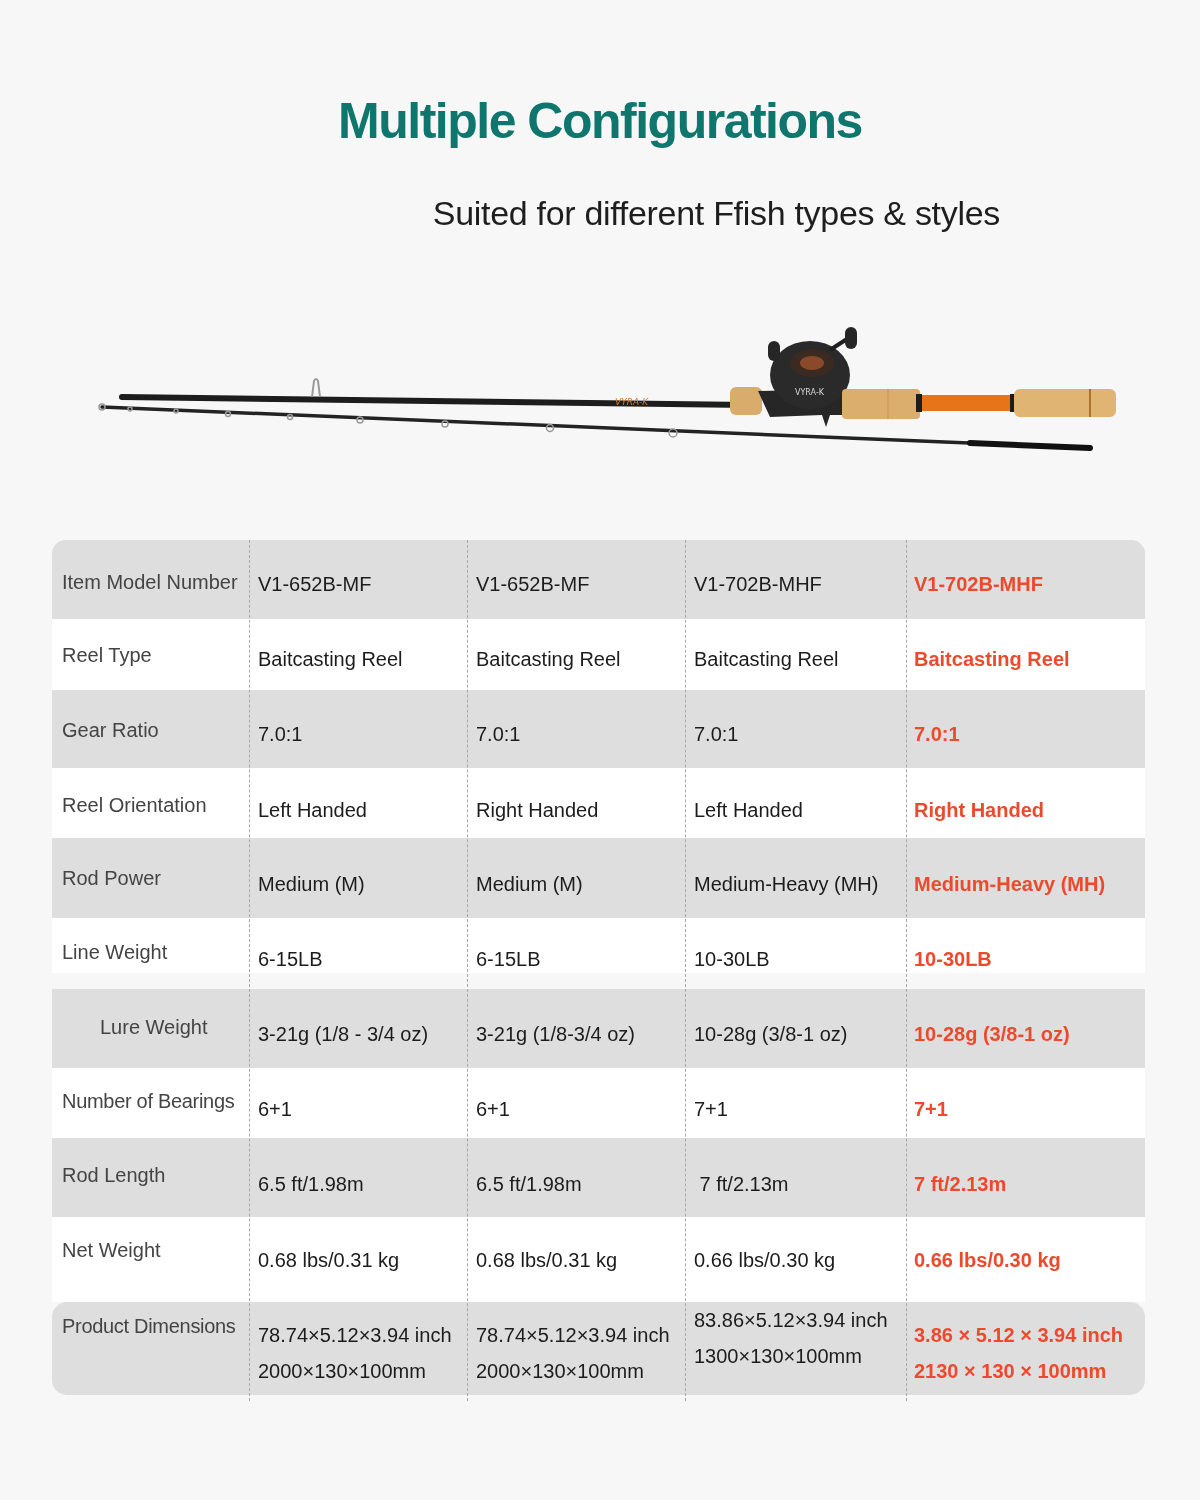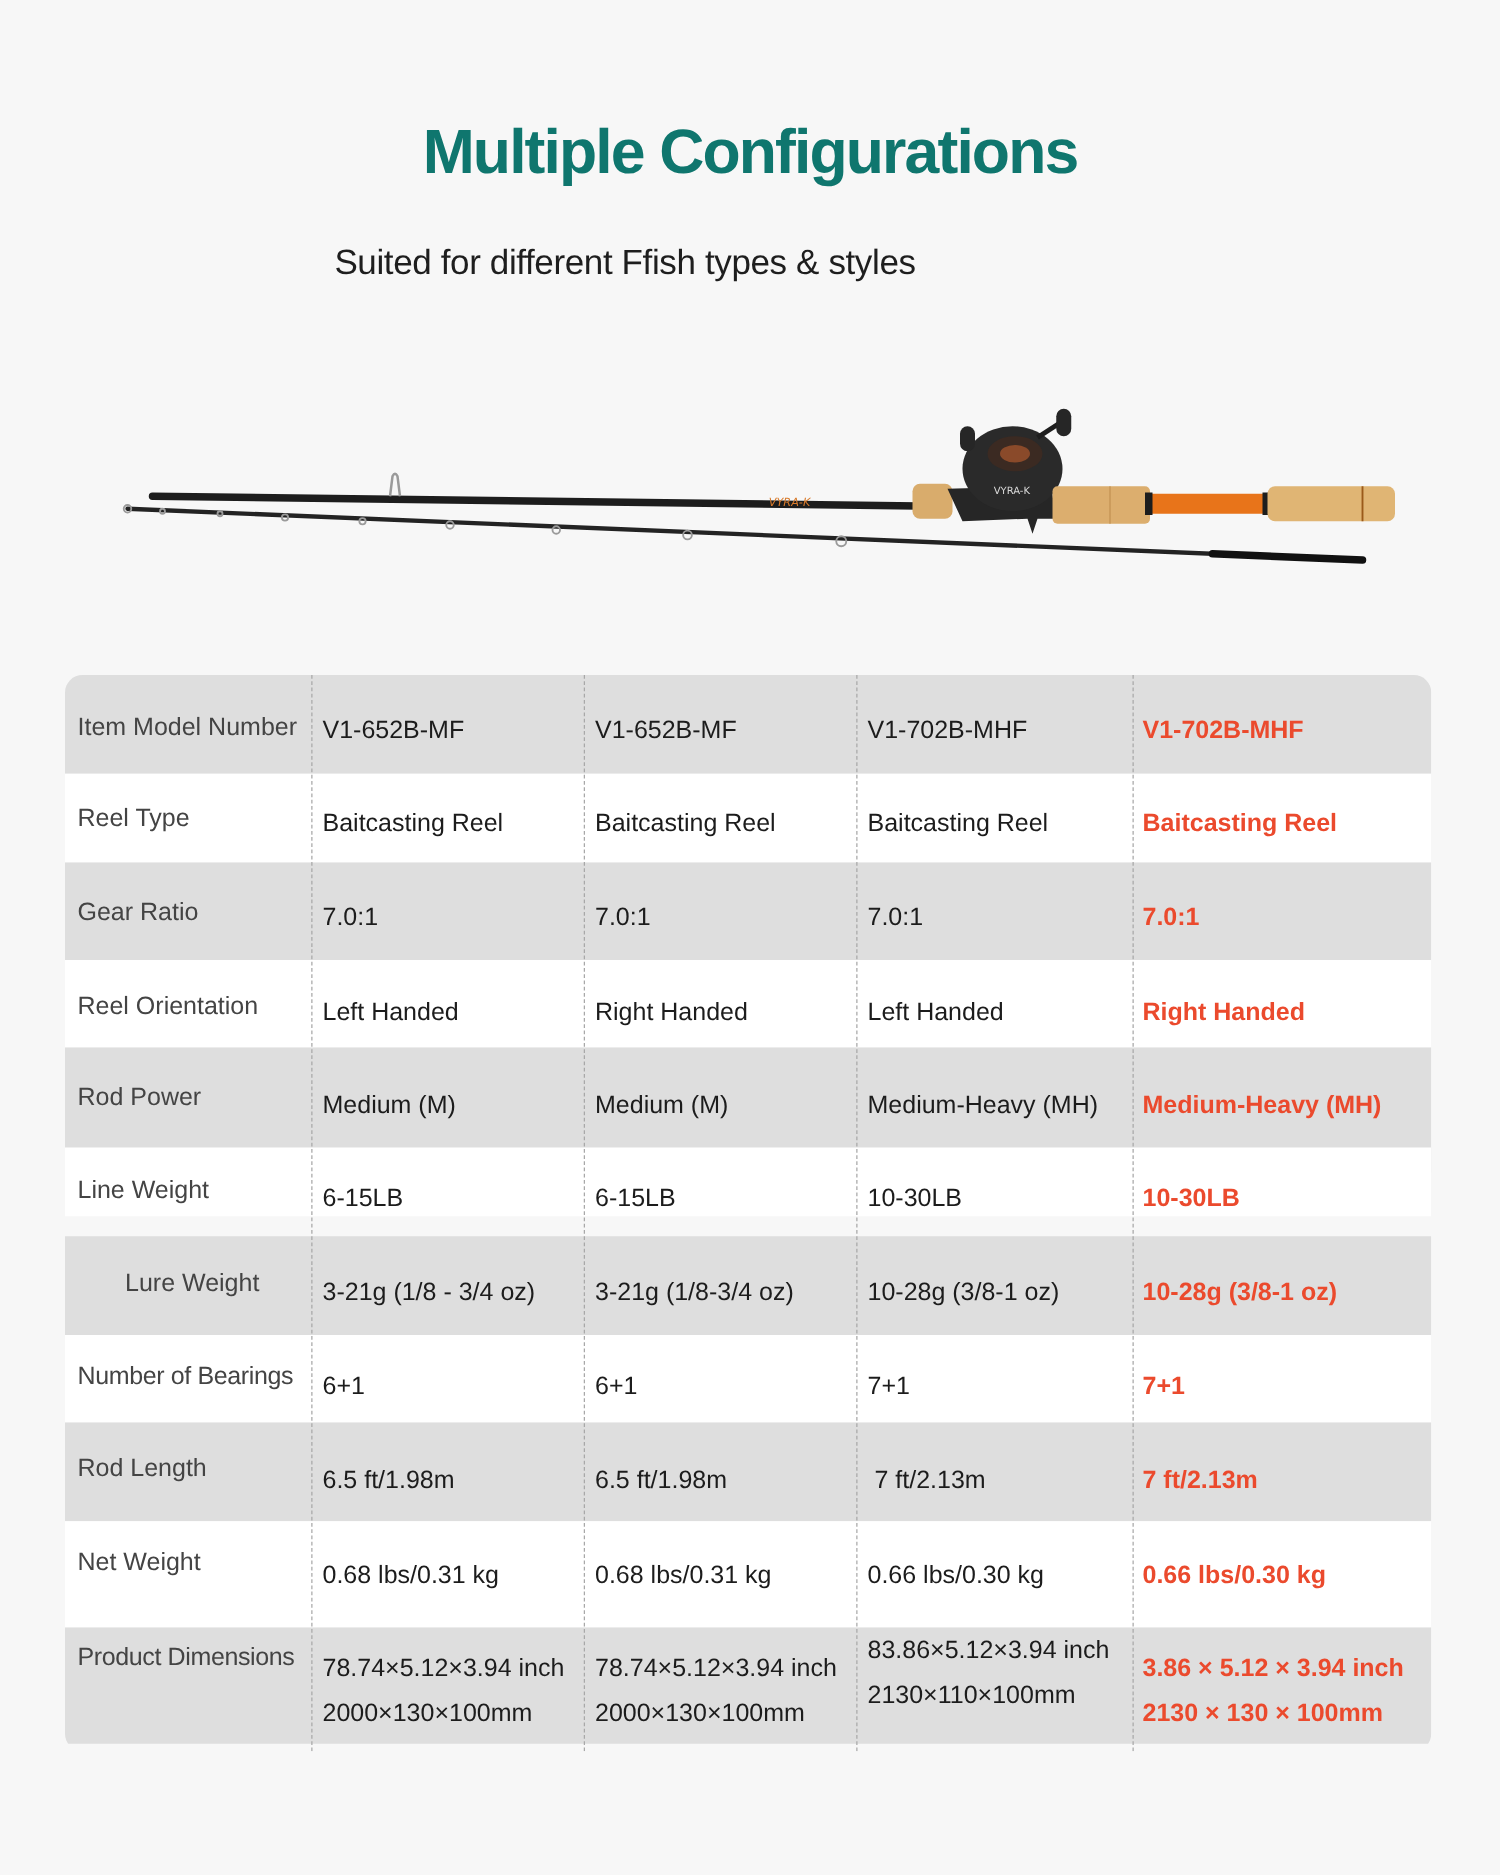--- a/index.html
+++ b/index.html
@@ -12,22 +12,22 @@
       overflow: hidden;
     }
     .title {
       position: absolute; left: 0; top: 92px; width: 1200px;
       text-align: center;
       font-size: 50px; font-weight: 700; letter-spacing: -1.5px;
       color: #0f766e;
     }
     .subtitle {
       position: absolute; left: 0; top: 194px; width: 1000px;
-      text-align: center;
-      font-size: 28px; color: #1e1e1e; letter-spacing: -0.3px;
+      text-align: right;
+      font-size: 34px; color: #1e1e1e; letter-spacing: -0.3px;
     }
     .product-image {
       position: absolute; left: 90px; top: 315px; width: 1040px; height: 160px;
     }
     .spec-table {
       position: absolute; left: 52px; top: 540px; width: 1093px; height: 861px;
       border-radius: 14px; overflow: hidden;
       border-collapse: collapse;
     }
     .row { position: absolute; left: 0; width: 1093px; display: flex; }
@@ -174,33 +174,33 @@
   </div>
 
   <div class="row plain" style="top:677px;height:85px;">
     <div class="cell label" style="padding-top:15px;">Net Weight</div>
     <div class="cell v1" style="padding-top:25px;">0.68 lbs/0.31 kg</div>
     <div class="cell v2" style="padding-top:25px;">0.68 lbs/0.31 kg</div>
     <div class="cell v3" style="padding-top:25px;">0.66 lbs/0.30 kg</div>
     <div class="cell v4" style="padding-top:25px;">0.66 lbs/0.30 kg</div>
   </div>
 
-  <div class="row shade" style="top:762px;height:93px;">
+  <div class="row shade" style="top:762px;height:93px;border-radius:15px;">
     <div class="cell label" style="padding-top:6px;letter-spacing:-0.3px;">Product Dimensions</div>
     <div class="cell v1" style="padding-top:15px;">
       <div>78.74×5.12×3.94 inch</div>
       <div>2000×130×100mm</div>
     </div>
     <div class="cell v2" style="padding-top:15px;">
       <div>78.74×5.12×3.94 inch</div>
       <div>2000×130×100mm</div>
     </div>
     <div class="cell v3" style="">
       <div>83.86×5.12×3.94 inch</div>
-      <div>2130×110×100mm</div>
+      <div>1300×130×100mm</div>
     </div>
     <div class="cell v4" style="padding-top:15px;">
       <div>3.86 × 5.12 × 3.94 inch</div>
       <div>2130 × 130 × 100mm</div>
     </div>
   </div>
 
   <div class="vline" style="left:197px;"></div>
   <div class="vline" style="left:415px;"></div>
   <div class="vline" style="left:633px;"></div>

